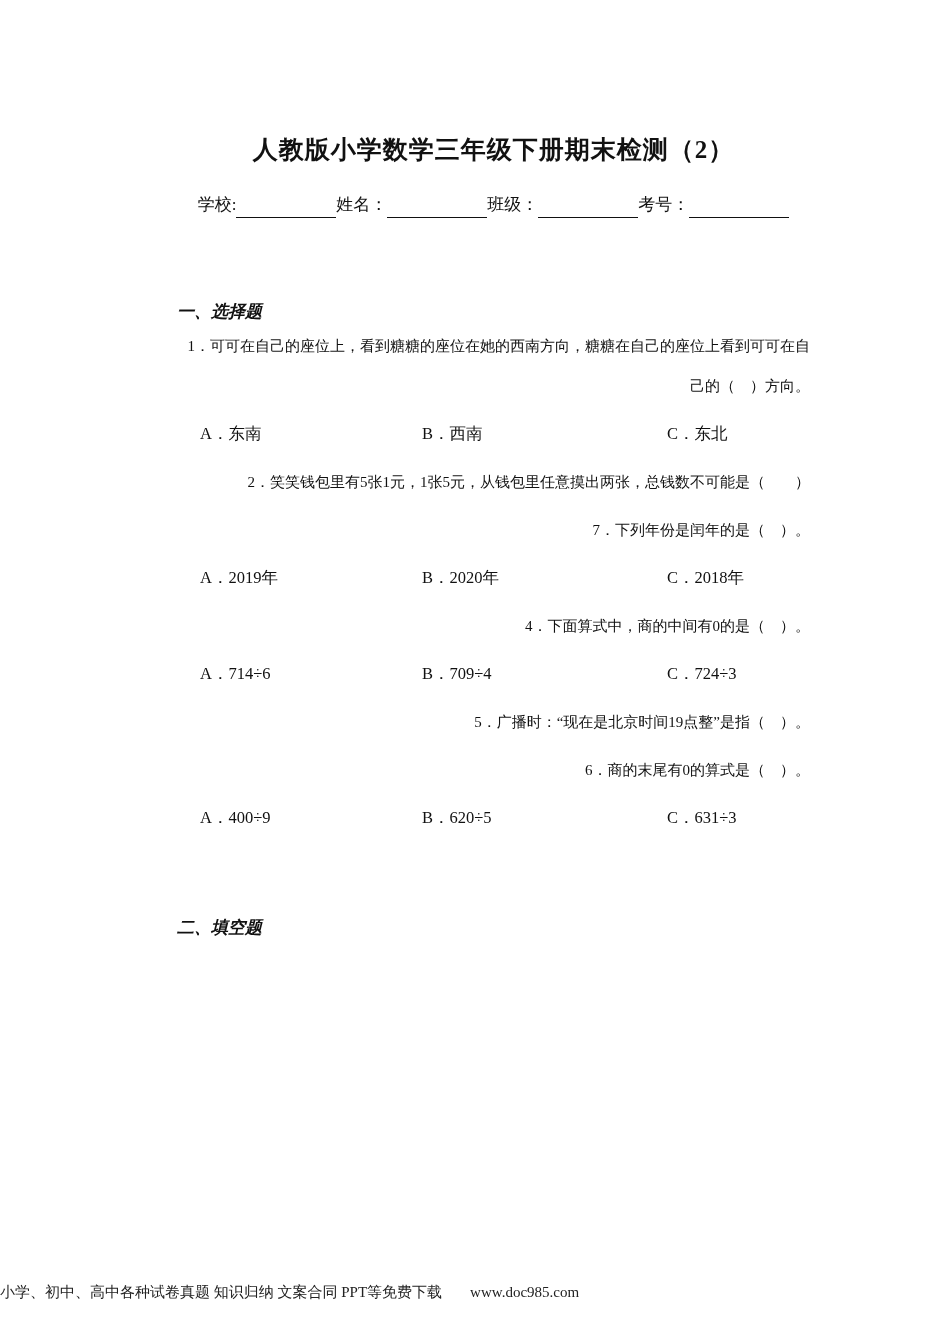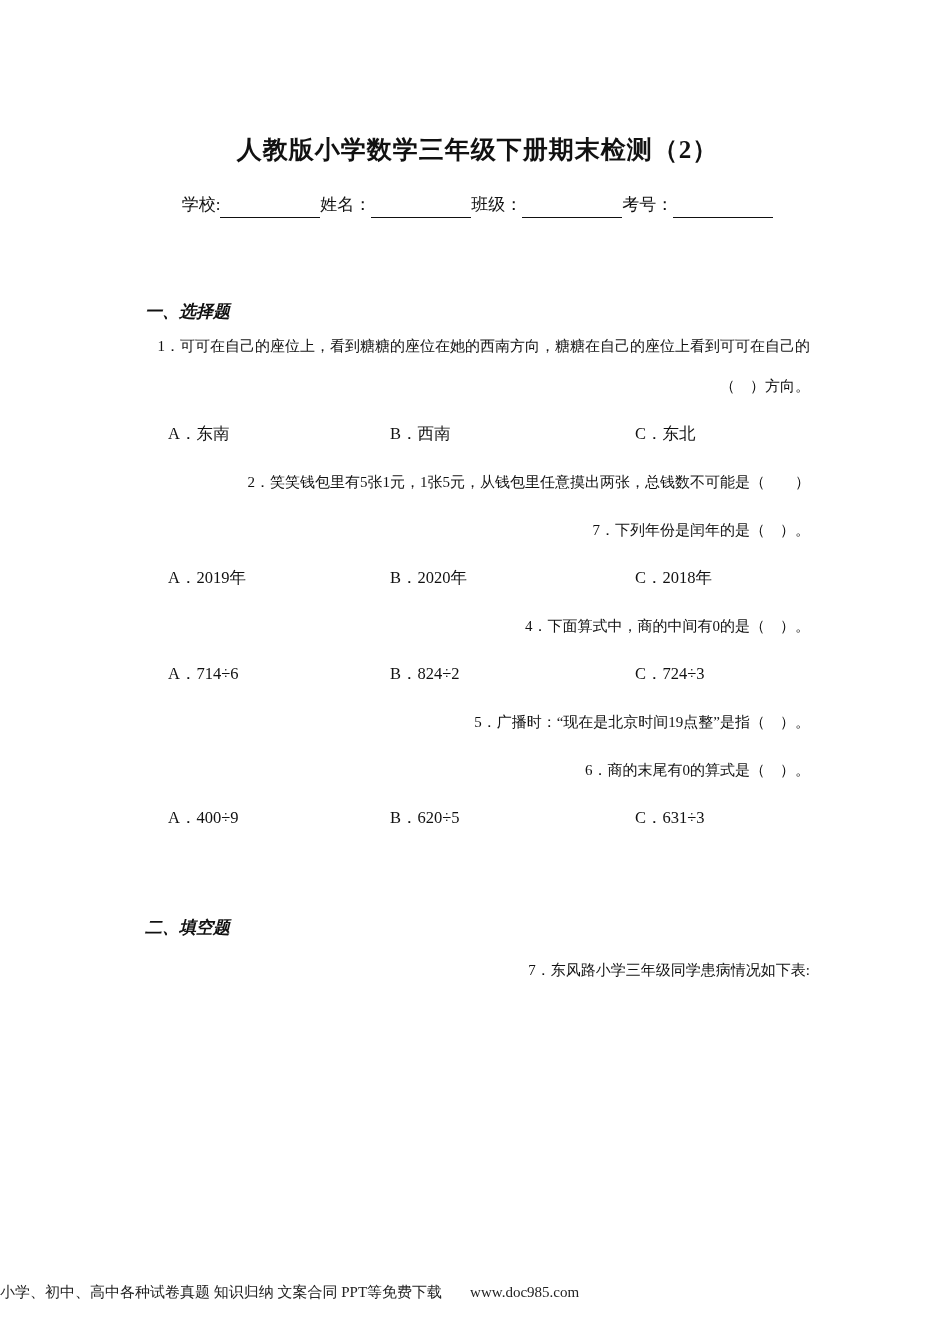--- a/index.html
+++ b/index.html
@@ -9,20 +9,21 @@
     width: 950px;
     height: 1344px;
     margin: 0 auto;
     background: #ffffff;
     color: #111111;
     font-family: "Liberation Serif", "DejaVu Serif", serif;
     overflow: hidden;
   }
   .content {
     padding: 134px 140px 0 145px;
+    margin-left: 32px;
   }
   .title {
     text-align: center;
     font-size: 25px;
     font-weight: bold;
     line-height: 32px;
     letter-spacing: 1px;
   }
   .info-line {
     margin-top: 26px;
@@ -131,42 +132,39 @@
         <span class="opt-a">A．2019年</span>
         <span class="opt-b">B．2020年</span>
         <span class="opt-c">C．2018年</span>
       </div>
     </div>
 
     <div class="question">
       <p class="q-text">4．下面算式中，商的中间有0的是（　）。</p>
       <div class="options">
         <span class="opt-a">A．714÷6</span>
-        <span class="opt-b">B．824÷2</span>
+        <span class="opt-b">B．709÷4</span>
         <span class="opt-c">C．724÷3</span>
       </div>
     </div>
 
     <div class="question">
       <p class="q-text">5．广播时：“现在是北京时间19点整”是指（　）。</p>
     </div>
 
     <div class="question">
       <p class="q-text">6．商的末尾有0的算式是（　）。</p>
       <div class="options">
         <span class="opt-a">A．400÷9</span>
         <span class="opt-b">B．620÷5</span>
         <span class="opt-c">C．631÷3</span>
       </div>
     </div>
 
     <h2 class="section-heading second">二、填空题</h2>
 
-    <div class="question">
-      <p class="q-text">7．东风路小学三年级同学患病情况如下表:</p>
-    </div>
 
   </div>
 
   <div class="footer">
     <span>小学、初中、高中各种试卷真题 知识归纳 文案合同 PPT等免费下载</span><span class="footer-url">www.doc985.com</span>
   </div>
 </div>
 
 </body></html>

